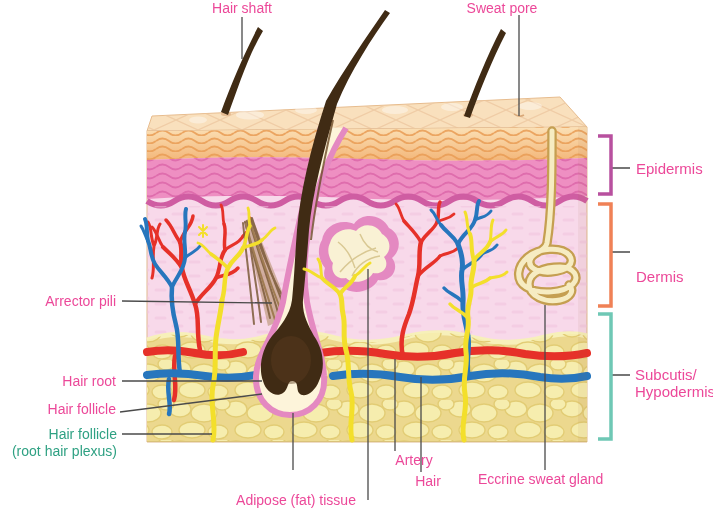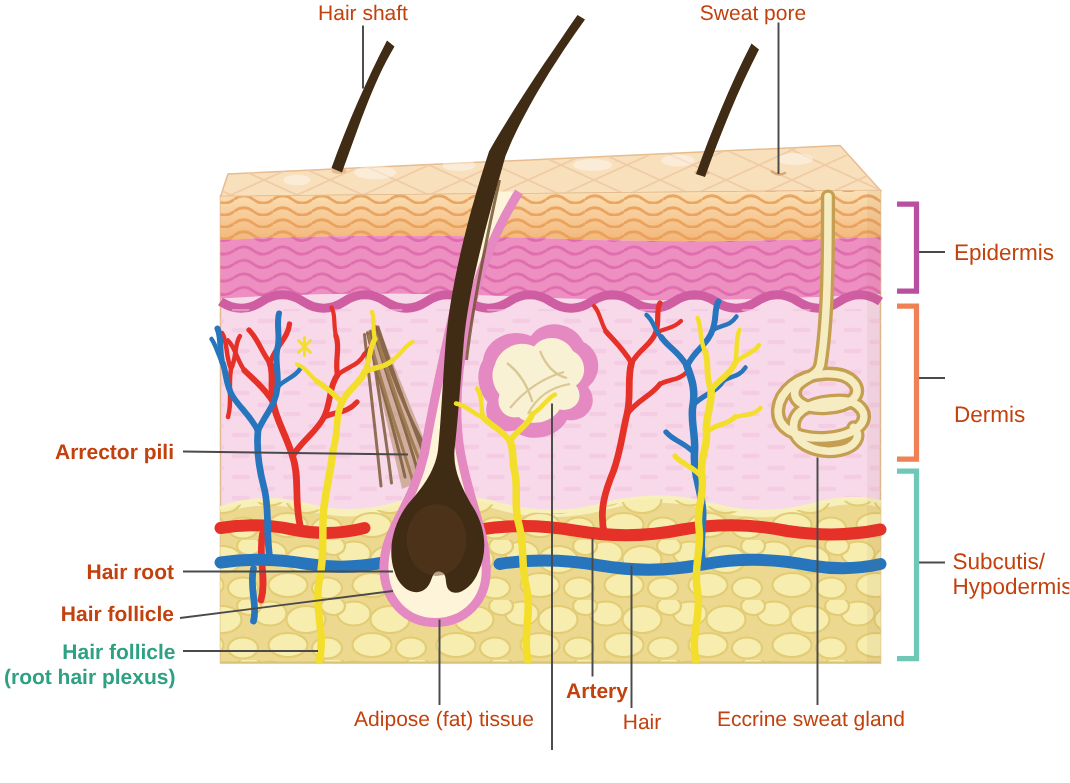--- a/index.html
+++ b/index.html
@@ -1,21 +1,21 @@
 <!DOCTYPE html>
 <html><head>
 <meta charset="utf-8">
 <style>
   html,body{margin:0;padding:0;background:#ffffff;}
   #stage{position:relative;width:713px;height:522px;background:#ffffff;overflow:hidden;
          font-family:"Liberation Sans","DejaVu Sans",sans-serif;}
   #art{position:absolute;left:0;top:0;}
-  .lbl{position:absolute;font-size:14px;color:#c2410c;line-height:17px;white-space:nowrap;}
+  .lbl{position:absolute;font-size:14px;color:#ec4899;line-height:17px;white-space:nowrap;}
   .ctr{text-align:center;}
-  .rgt{text-align:right;font-weight:bold;}
+  .rgt{text-align:right;}
   .big{font-size:15px;}
   .green{color:#2fa183;}
 </style>
 </head>
 <body>
 
 <div id="stage">
 
 <svg id="art" width="713" height="522" viewBox="0 0 713 522">
   <defs>
@@ -248,18 +248,18 @@
 <div class="lbl rgt" style="left:18px;top:293px;width:98px;">
   <div>Arrector pili</div>
 </div>
 <div class="lbl rgt" style="left:18px;top:373px;width:98px;">Hair root</div>
 <div class="lbl rgt" style="left:18px;top:401px;width:98px;">Hair follicle</div>
 <div class="lbl rgt green" style="left:0px;top:426px;width:117px;">
   <div>Hair follicle</div>
   <div>(root hair plexus)</div>
 </div>
 
-<div class="lbl ctr" style="left:226px;top:471px;width:140px;">Adipose (fat) tissue</div>
-<div class="lbl ctr" style="left:374px;top:452px;width:48px;font-weight:bold;">Artery</div>
+<div class="lbl ctr" style="left:226px;top:492px;width:140px;">Adipose (fat) tissue</div>
+<div class="lbl ctr" style="left:390px;top:452px;width:48px;">Artery</div>
 <div class="lbl ctr" style="left:406px;top:473px;width:44px;">Hair</div>
 <div class="lbl" style="left:478px;top:471px;">Eccrine sweat gland</div>
 
 </div>
 
 </body></html>

